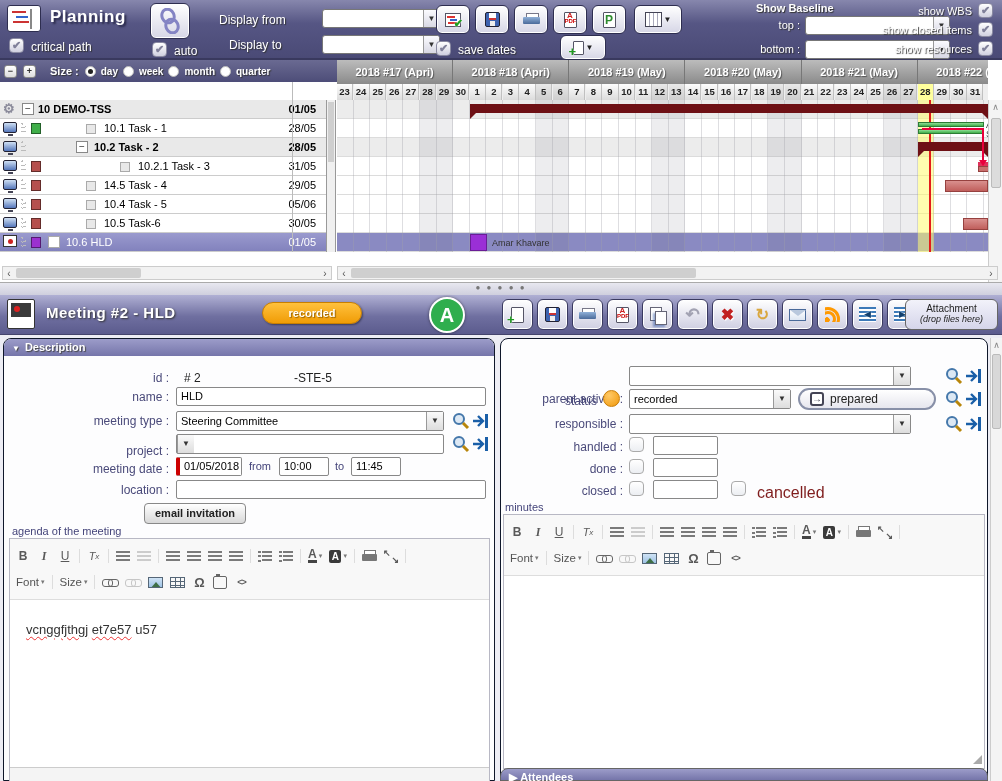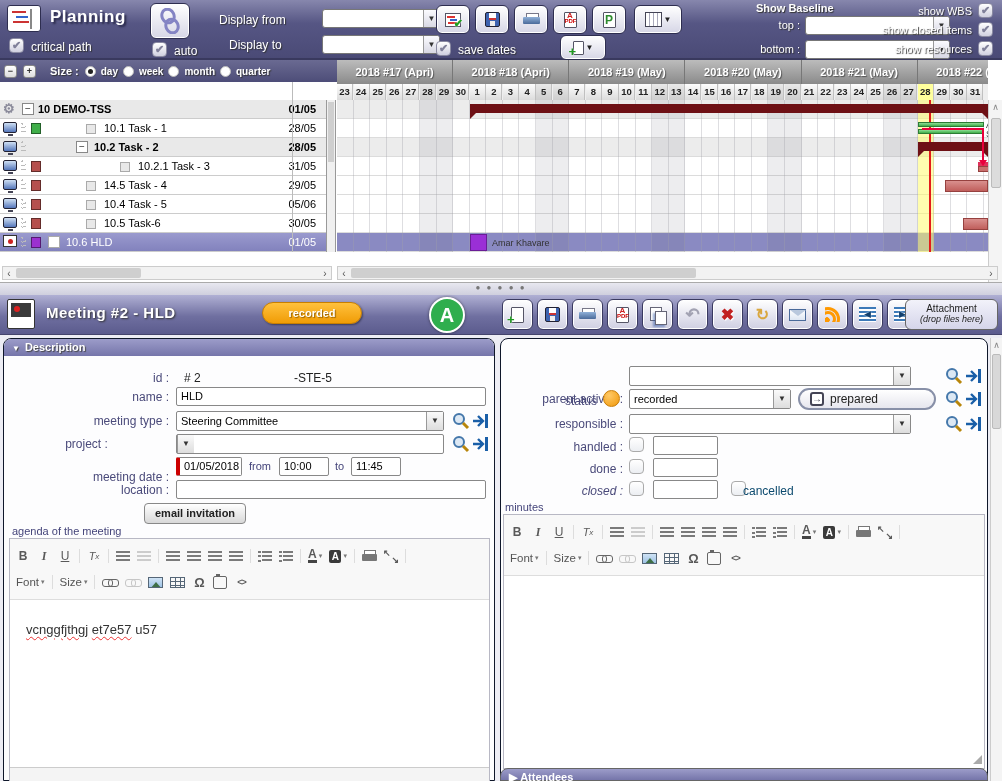--- a/index.html
+++ b/index.html
@@ -617,34 +617,34 @@
       </div>
       <svg class="lens" style="left:448px;top:73px;" viewBox="0 0 18 18">
           <circle cx="7" cy="7" r="5" fill="#dce8f4" stroke="#4477aa" stroke-width="2"></circle>
           <line x1="11" y1="11" x2="16" y2="16" stroke="#b8860b" stroke-width="3"></line>
         </svg>
       <svg class="jump" style="left:468px;top:73px;" viewBox="0 0 18 18">
           <path d="M1 9 h9 M6 4 l5 5 -5 5" fill="none" stroke="#1a5fa8" stroke-width="2.4"></path>
           <rect x="13" y="2" width="3" height="14" fill="#1a5fa8"></rect>
         </svg>
 
-      <span class="flabel" style="left:0;top:98px;width:165px;text-align:center;">project :</span>
+      <span class="flabel" style="left:0;top:105px;width:165px;">project :</span>
       <div class="dcombo req" style="left:172px;top:95px;width:268px;">
         <span class="drop">▼</span>
       </div>
       <svg class="lens" style="left:448px;top:96px;" viewBox="0 0 18 18">
           <circle cx="7" cy="7" r="5" fill="#dce8f4" stroke="#4477aa" stroke-width="2"></circle>
           <line x1="11" y1="11" x2="16" y2="16" stroke="#b8860b" stroke-width="3"></line>
         </svg>
       <svg class="jump" style="left:468px;top:96px;" viewBox="0 0 18 18">
           <path d="M1 9 h9 M6 4 l5 5 -5 5" fill="none" stroke="#1a5fa8" stroke-width="2.4"></path>
           <rect x="13" y="2" width="3" height="14" fill="#1a5fa8"></rect>
         </svg>
 
-      <span class="flabel" style="left:0;top:131px;width:165px;">meeting date :</span>
+      <span class="flabel" style="left:0;top:123px;width:165px;">meeting date :</span>
       <div class="tinput req" style="left:172px;top:118px;width:66px;">01/05/2018</div>
       <span class="small-lbl" style="left:245px;top:121px;">from</span>
       <div class="tinput" style="left:275px;top:118px;width:50px;">10:00</div>
       <span class="small-lbl" style="left:331px;top:121px;">to</span>
       <div class="tinput" style="left:347px;top:118px;width:50px;">11:45</div>
 
       <span class="flabel" style="left:0;top:144px;width:165px;">location :</span>
       <div class="tinput" style="left:172px;top:141px;width:310px;"></div>
 
       <div id="email-btn" style="left:140px;top:164px;">email invitation</div>
@@ -768,25 +768,25 @@
         </svg>
 
       <span class="flabel" style="left:0;top:101px;width:122px;">handled :</span>
       <div class="chk" style="left:128px;top:98px;"></div>
       <div class="tinput" style="left:152px;top:97px;width:65px;"></div>
 
       <span class="flabel" style="left:0;top:123px;width:122px;">done :</span>
       <div class="chk" style="left:128px;top:120px;"></div>
       <div class="tinput" style="left:152px;top:119px;width:65px;"></div>
 
-      <span class="flabel" style="left:0;top:145px;width:122px;font-style:italic;">closed :</span>
+      <span class="flabel" style="left:0;top:145px;width:122px;">closed :</span>
       <div class="chk" style="left:128px;top:142px;"></div>
       <div class="tinput" style="left:152px;top:141px;width:65px;"></div>
       <div class="chk" style="left:230px;top:142px;"></div>
-      <span class="small-lbl" style="left:242px;top:145px;font-size:12px;color:#0c4a6e;">cancelled</span>
+      <span class="small-lbl" style="left:256px;top:145px;font-size:16px;color:#7f1d1d;">cancelled</span>
 
       <span class="small-lbl" style="left:4px;top:162px;">minutes</span>
       <div class="editor" style="left:2px;top:175px;width:482px;height:255px;">
         <div class="ed-toolbar">
           <div class="ed-row">
               <span class="ti ti-bold">B</span>
               <span class="ti ti-italic">I</span>
               <span class="ti ti-underline">U</span>
               <span class="ti ti-sep"></span>
               <span class="ti ti-remove-format">T</span>

